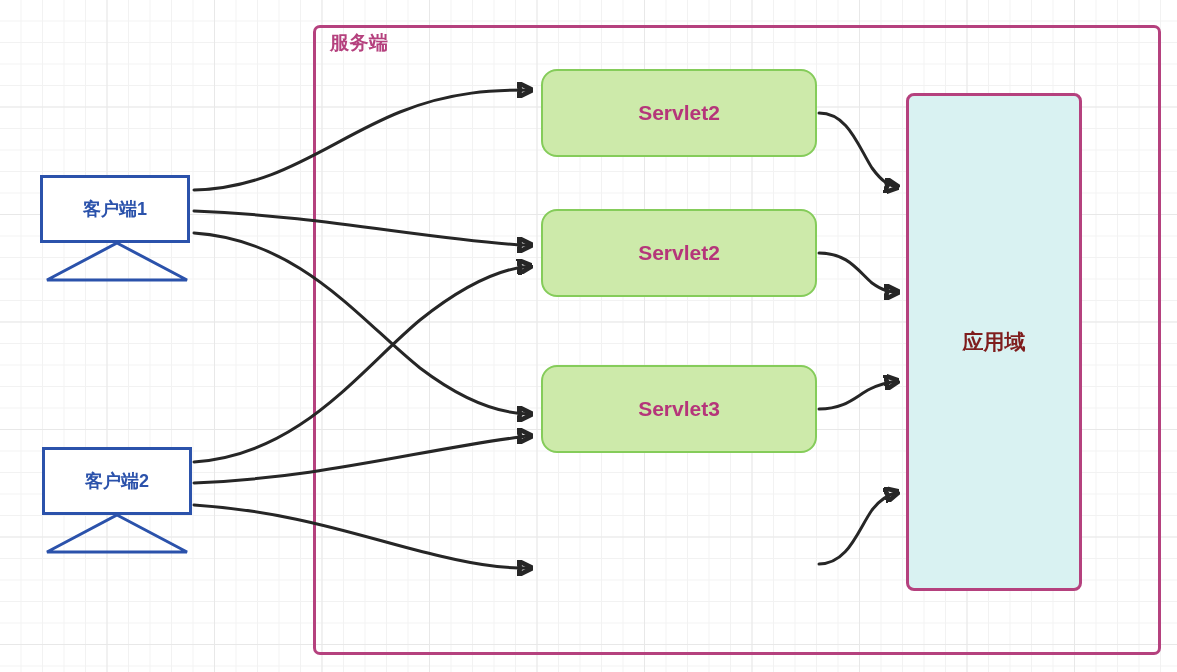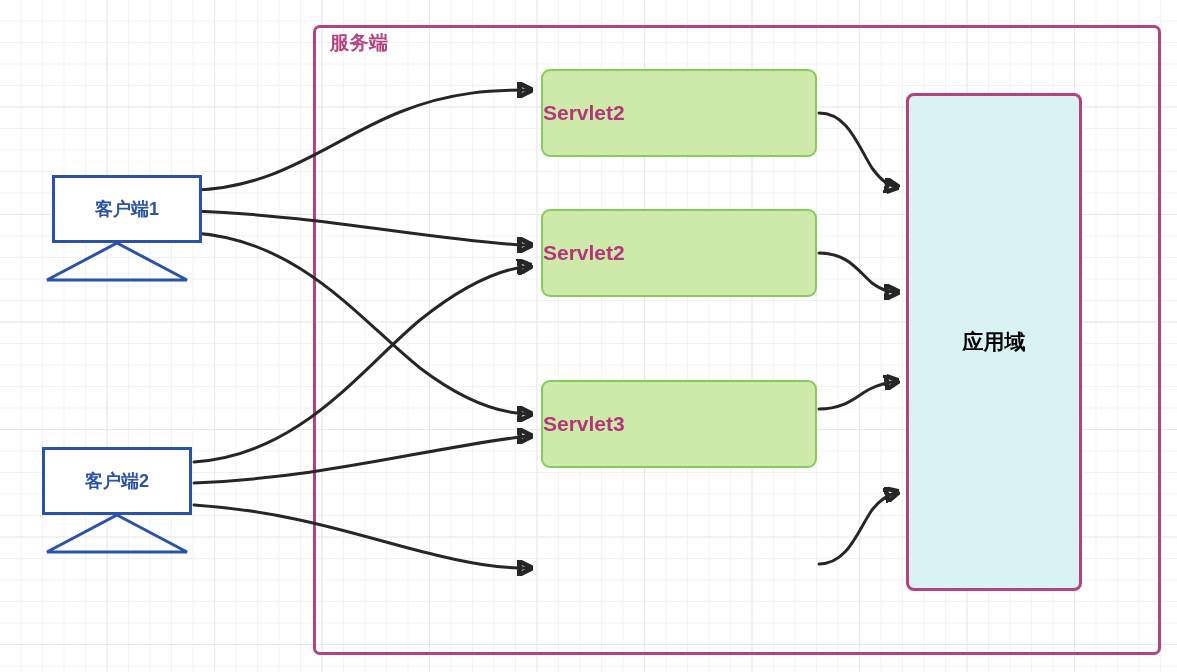--- a/index.html
+++ b/index.html
@@ -78,24 +78,25 @@
   }
 
   
   .servlet {
     position: absolute;
     left: 541px;
     width: 276px;
     height: 88px;
     background: #cdeaaa;
     border: 2px solid #85cc5a;
-    border-radius: 9px;
+    border-radius: 16px;
     box-sizing: border-box;
     display: flex;
     align-items: center;
+    justify-content: center;
     z-index: 5;
   }
   .servlet-label {
     font-size: 21px;
     font-weight: bold;
     color: #b5357a;
     white-space: nowrap;
   }
 
   
@@ -110,21 +111,21 @@
     border-radius: 8px;
     box-sizing: border-box;
     display: flex;
     align-items: center;
     justify-content: center;
     z-index: 5;
   }
   .app-scope-label {
     font-size: 21px;
     font-weight: bold;
-    color: #000000;
+    color: #7f1d1d;
     white-space: nowrap;
   }
 
   
   #edges {
     position: absolute;
     left: 0;
     top: 0;
     width: 1177px;
     height: 672px;
@@ -167,41 +168,41 @@
 
     <path d="M 819,113 C 848,113 858,146 872,168 C 883,183 890,186 898,187" marker-end="url(#arrow)"></path>
 
     <path d="M 819,253 C 848,253 858,271 872,283 C 883,291 890,292 898,292" marker-end="url(#arrow)"></path>
 
     <path d="M 819,409 C 846,409 856,396 870,389 C 880,384 890,382 898,381" marker-end="url(#arrow)"></path>
 
     <path d="M 819,564 C 848,564 858,530 872,510 C 881,498 890,494 898,492" marker-end="url(#arrow)"></path>
   </svg>
 
-  <div class="client" style="left:52px; top:175px;">
+  <div class="client" style="left:40px; top:175px;">
     <span class="client-label">客户端1</span>
   </div>
   <svg class="client-stand" style="left:42px; top:240px; width:150px; height:45px;" viewBox="0 0 150 45">
     <path d="M 75 3 L 145 40 L 5 40 Z" fill="none" stroke="#2b52ab" stroke-width="3" stroke-linejoin="miter"></path>
   </svg>
 
   <div class="client" style="left:42px; top:447px;">
     <span class="client-label">客户端2</span>
   </div>
   <svg class="client-stand" style="left:42px; top:512px; width:150px; height:45px;" viewBox="0 0 150 45">
     <path d="M 75 3 L 145 40 L 5 40 Z" fill="none" stroke="#2b52ab" stroke-width="3" stroke-linejoin="miter"></path>
   </svg>
 
   <div class="servlet" style="top:69px;">
     <span class="servlet-label">Servlet2</span>
   </div>
   <div class="servlet" style="top:209px;">
     <span class="servlet-label">Servlet2</span>
   </div>
-  <div class="servlet" style="top:380px;">
+  <div class="servlet" style="top:365px;">
     <span class="servlet-label">Servlet3</span>
   </div>
 
   <div class="app-scope">
     <span class="app-scope-label">应用域</span>
   </div>
 
 </div>
 
 </body></html>

